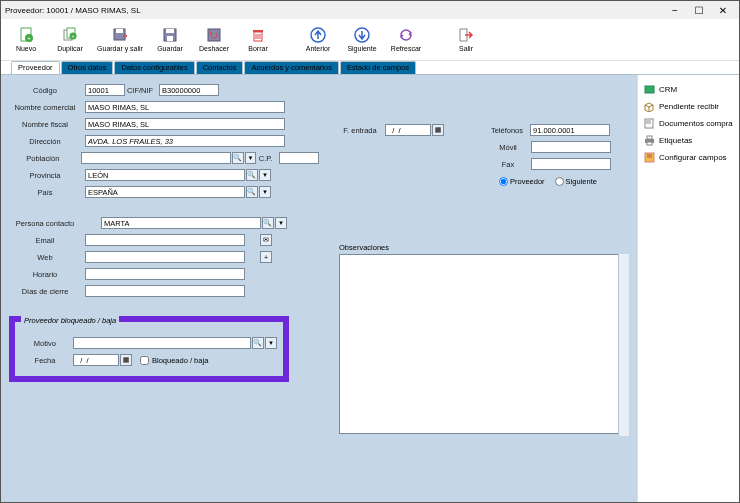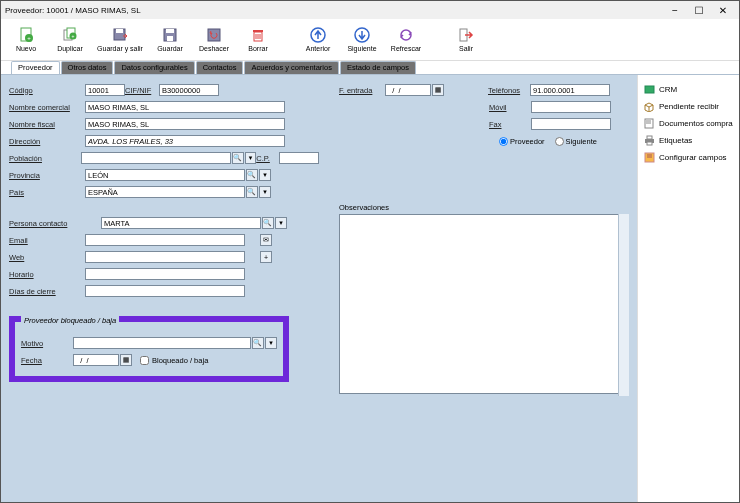--- a/index.html
+++ b/index.html
@@ -4,40 +4,40 @@
 <style>
 * { box-sizing: border-box; margin: 0; padding: 0; }
 body { font-family: "Segoe UI", Tahoma, sans-serif; font-size: 8px; background: #fff; width: 740px; height: 503px; overflow: hidden; position: relative; border: 1px solid #555; }
 .titlebar { height: 18px; background: #f0f0f0; display: flex; align-items: center; padding: 0 4px; font-size: 8px; }
 .titlebar .title { flex: 1; }
 .titlebar .wbtn { width: 24px; text-align: center; cursor: default; font-size: 10px; }
 .toolbar { height: 42px; display: flex; align-items: center; padding: 2px 6px; border-bottom: 1px solid #ddd; gap: 6px; }
 .tbtn { display: flex; flex-direction: column; align-items: center; justify-content: center; width: 38px; height: 38px; cursor: pointer; font-size: 7px; gap: 2px; }
 .tbtn svg { width: 16px; height: 16px; }
 .tabbar { height: 14px; display: flex; border-bottom: 1px solid #aebfd0; padding-left: 10px; }
-.tab { padding: 1px 6px; font-size: 7.5px; border: 1px solid #aebfd0; border-bottom: none; background: #737373; margin-right: 1px; border-radius: 2px 2px 0 0; cursor: pointer; }
+.tab { padding: 1px 6px; font-size: 7.5px; border: 1px solid #aebfd0; border-bottom: none; background: #0369a1; margin-right: 1px; border-radius: 2px 2px 0 0; cursor: pointer; }
 .tab.active { background: #fff; }
 .mainwrap { display: flex; height: calc(503px - 18px - 42px - 14px - 2px); }
 .formarea { flex: 1; background: #c5d6e6; padding: 8px; position: relative; }
 .sidepanel { width: 112px; padding: 6px 4px; background: #fff; border-left: 1px solid #ddd; }
 .sp-item { display: flex; align-items: center; gap: 4px; padding: 3px 2px; font-size: 8px; cursor: pointer; }
 .sp-item svg { width: 11px; height: 11px; }
 .row { display: flex; align-items: center; margin-bottom: 3px; height: 14px; }
-.lbl { text-align: left; padding-right: 4px; font-size: 7.5px; color: #222; text-decoration: underline; }
+.lbl { text-align: center; padding-right: 4px; font-size: 7.5px; color: #222; }
 .inp { height: 12px; border: 1px solid #7a8a9a; background: #fff; font-size: 7.5px; padding: 0 2px; }
 .smbtn { width: 12px; height: 12px; border: 1px solid #7a8a9a; background: #e8eff6; display: inline-flex; align-items: center; justify-content: center; font-size: 7px; cursor: pointer; margin-left: 1px; }
 .radio { display: inline-flex; align-items: center; gap: 2px; font-size: 7.5px; margin-right: 10px; }
 .radio input { width: 9px; height: 9px; }
 .groupbox { border: 6px solid #6d28d9; margin-top: 18px; padding: 14px 6px 6px 6px; position: relative; width: 280px; }
 .groupbox .legend { position: absolute; top: -6px; left: 6px; background: #c5d6e6; padding: 0 3px; font-size: 7.5px; font-style: italic; }
 .checkbox { display: inline-flex; align-items: center; gap: 3px; font-size: 7.5px; }
 .checkbox input { width: 9px; height: 9px; }
 .formgrid { display: flex; }
 .leftcol { width: 310px; }
-.rightcol { margin-left: 20px; flex: 1; }
+.rightcol { margin-left: 20px; flex: 1; margin-top: 40px; }
 .obs { border: 1px solid #7a8a9a; background: #fff; width: 290px; height: 180px; resize: none; font-size: 7.5px; padding: 2px; }
 .obs-wrap { position: relative; }
 .obs-wrap::after { content:""; position:absolute; right:0; top:0; bottom:0; width:10px; background:#e8eff6; border-left:1px solid #b0c0d0; }
 .scroll-up, .scroll-down { position: absolute; right: 0; width: 10px; height: 10px; background: #d8e4ef; display: flex; align-items: center; justify-content: center; font-size: 6px; }
 .scroll-up { top: 0; } .scroll-down { bottom: 0; }
 </style>
 </head>
 <body>
 
 <div class="titlebar">

